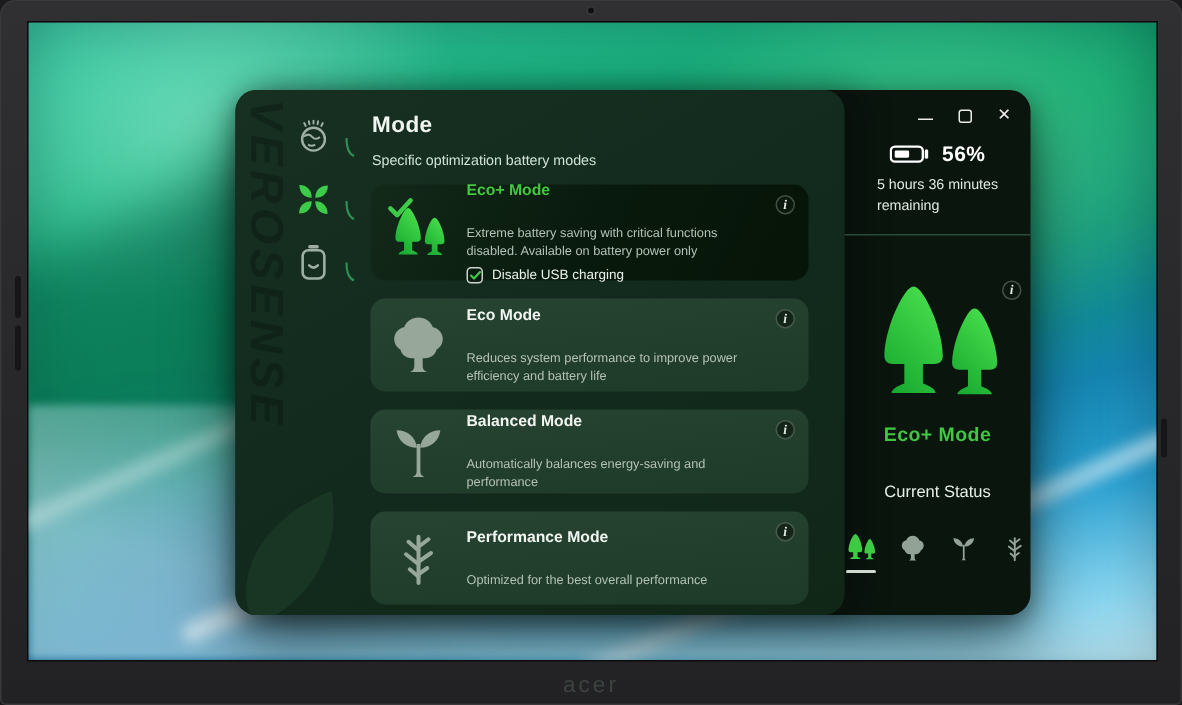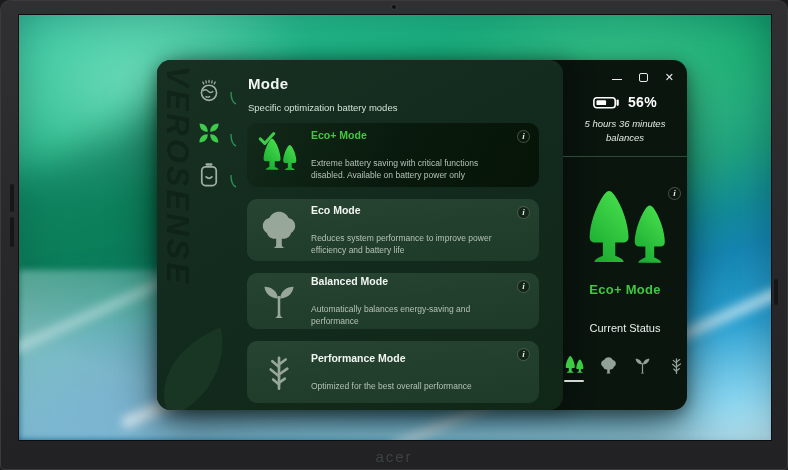--- a/index.html
+++ b/index.html
@@ -87,21 +87,21 @@
 
   
   .status{flex:1;position:relative;display:flex;flex-direction:column;align-items:center;color:#eef4ee;}
   .controls{position:absolute;top:11px;right:13px;display:flex;align-items:center;gap:17px;}
   .ctl{cursor:pointer;display:flex;align-items:center;justify-content:center;height:12px;}
   .ctl-min{width:10px;height:1.6px;background:#ececec;margin-top:5px;}
   .ctl-max{width:9px;height:9px;border:1.5px solid #ececec;border-radius:2px;}
   .ctl-close{font-size:11px;color:#ececec;line-height:1;}
   .battery-row{margin-top:34px;display:flex;align-items:center;gap:8px;color:#fff;}
   .pct{font-size:14px;font-weight:700;letter-spacing:.3px;}
-  .time{margin-top:7px;font-size:9.5px;line-height:1.45;color:#dfe9e1;text-align:center;font-style:italic;}
+  .time{margin-top:7px;font-size:9.5px;line-height:1.45;color:#dfe9e1;}
   .divider{width:124px;height:1px;background:#2c4a36;margin-top:11px;}
   .big-wrap{position:relative;margin-top:30px;width:104px;display:flex;justify-content:center;}
   .big-info{position:static;position:absolute;top:0;right:-4px;}
   .cur-mode{margin-top:10px;font-size:13px;font-weight:600;color:#41c642;letter-spacing:.3px;}
   .cur-caption{margin-top:25px;font-size:11px;color:#e8efe9;}
   .st-row{margin-top:21px;display:flex;align-items:flex-end;gap:12px;}
   .st-icon{display:flex;flex-direction:column;align-items:center;width:22px;color:#93a296;}
   .st-icon.active{color:#3ecb44;}
   .st-bar{width:20px;height:2px;border-radius:1px;margin-top:5px;background:transparent;}
   .st-icon.active .st-bar{background:#cfd9cf;}
@@ -236,20 +236,28 @@
                   <span>i</span>
                 </span>
               <div class="card-icon">
                 <svg width="40" height="37" viewBox="0 0 52 48">
                     <use href="#pinetrees" fill="url(#grad-tree)"></use>
                   </svg>
               </div>
               <div class="card-text">
                 <div class="card-title">Eco+ Mode</div>
                 <div class="card-desc">Extreme battery saving with critical functions disabled. Available on battery power only</div>
+                <div class="cb-row">
+                  <span class="cb">
+                    <svg width="8" height="7" viewBox="0 0 20 16" stroke-width="3.6" style="color:#3ecb4a">
+                        <use href="#chk"></use>
+                      </svg>
+                  </span>
+                  <span class="cb-label">Disable USB charging</span>
+                </div>
               </div>
             </div>
 
             <div class="card c2">
               <span class="info">
                   <span>i</span>
                 </span>
               <div class="card-icon">
                 <svg width="42" height="42" viewBox="0 0 48 48" fill="currentColor">
                     <use href="#decidtree"></use>
@@ -307,21 +315,21 @@
         </div>
 
         <div class="battery-row">
           <svg width="27" height="15" viewBox="0 0 31 16" fill="#fff" style="color:#fff">
               <use href="#batttop"></use>
             </svg>
           <span class="pct">56%</span>
         </div>
         <div class="time">
           <div>5 hours 36 minutes</div>
-          <div>balances</div>
+          <div>remaining</div>
         </div>
         <div class="divider"></div>
 
         <div class="big-wrap">
           <svg width="92" height="85" viewBox="0 0 52 48">
               <use href="#pinetrees" fill="url(#grad-tree)"></use>
             </svg>
           <span class="info big-info">
               <span>i</span>
             </span>

